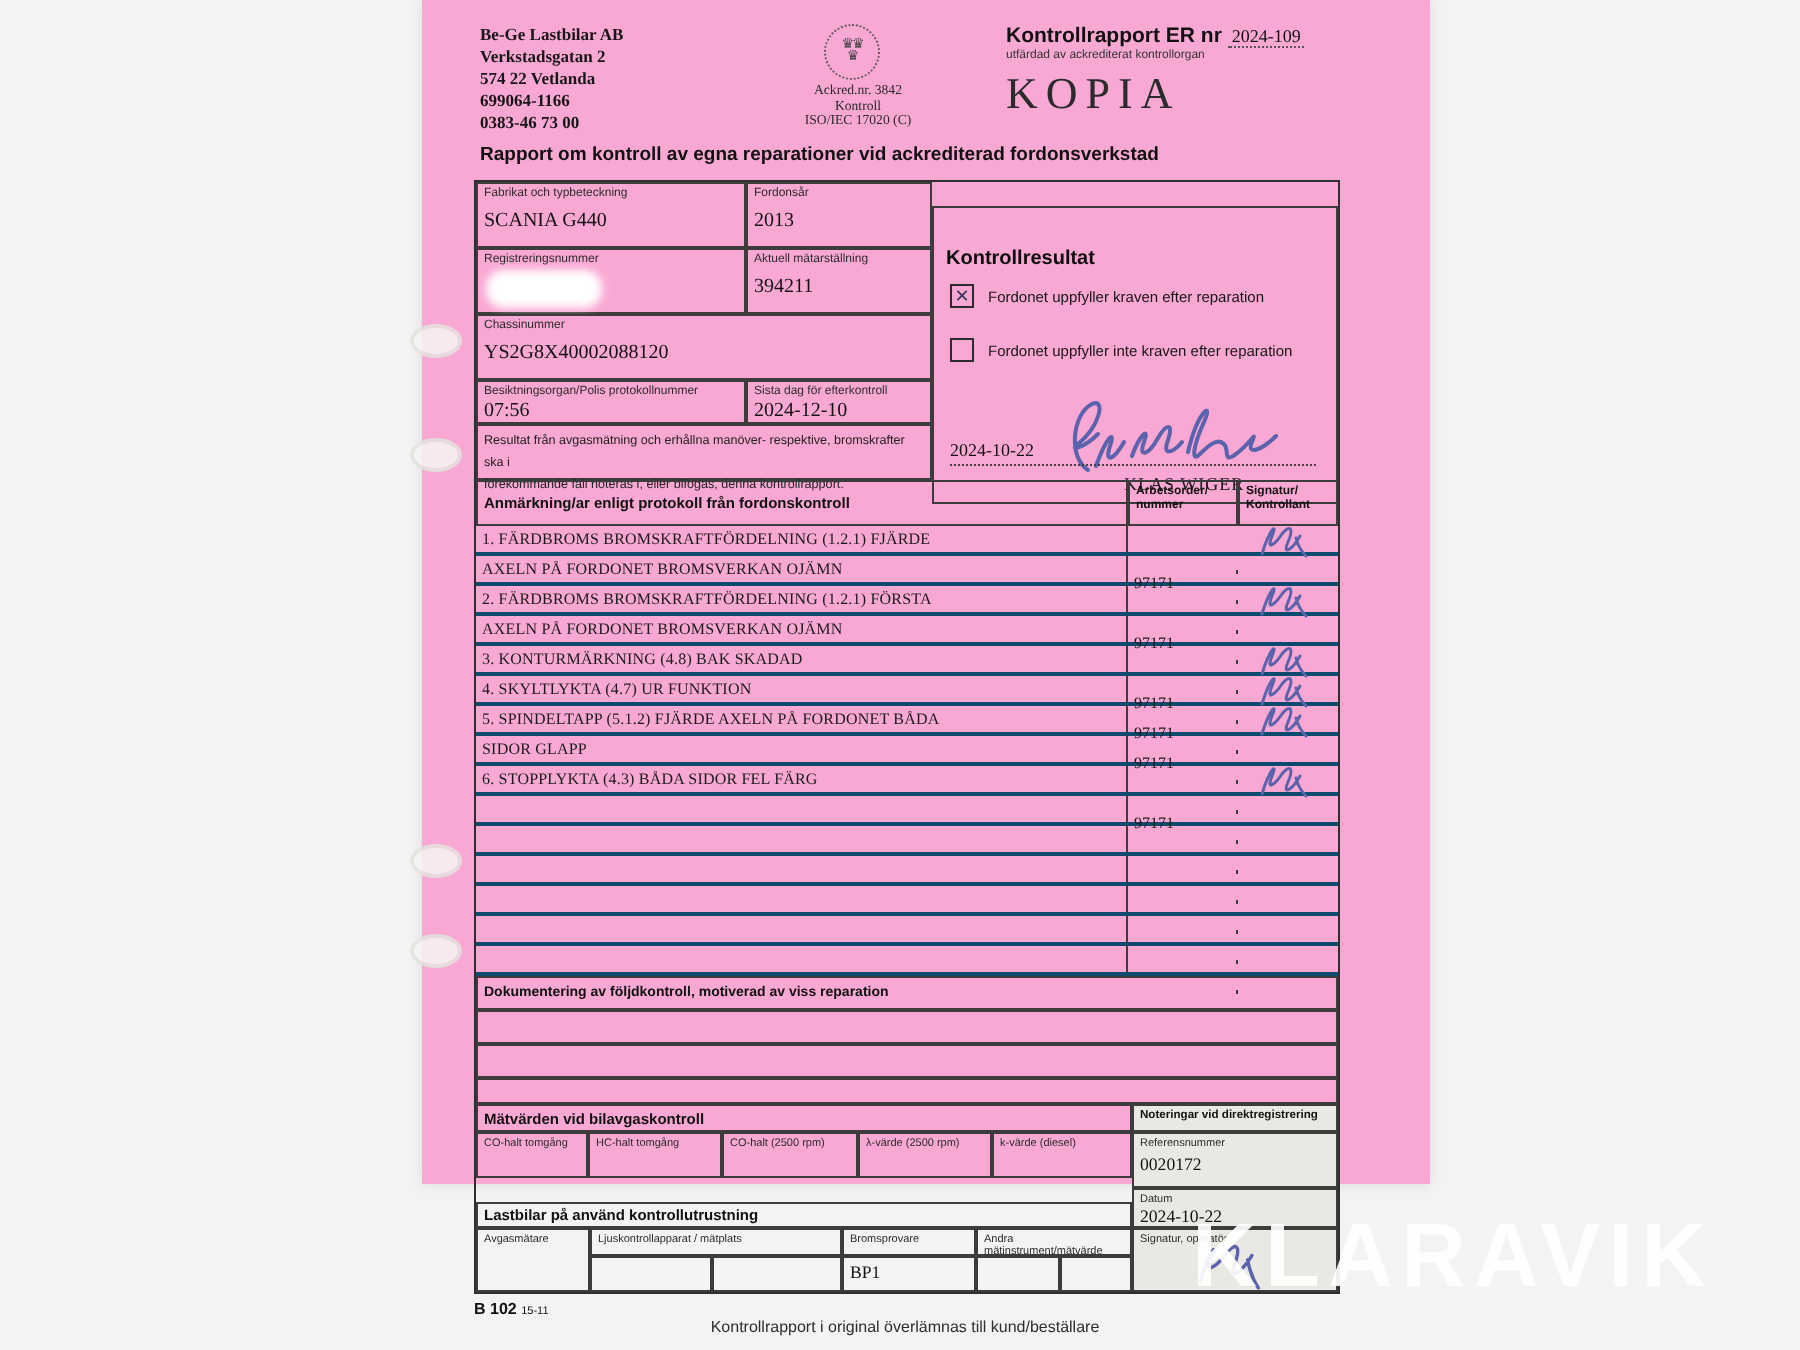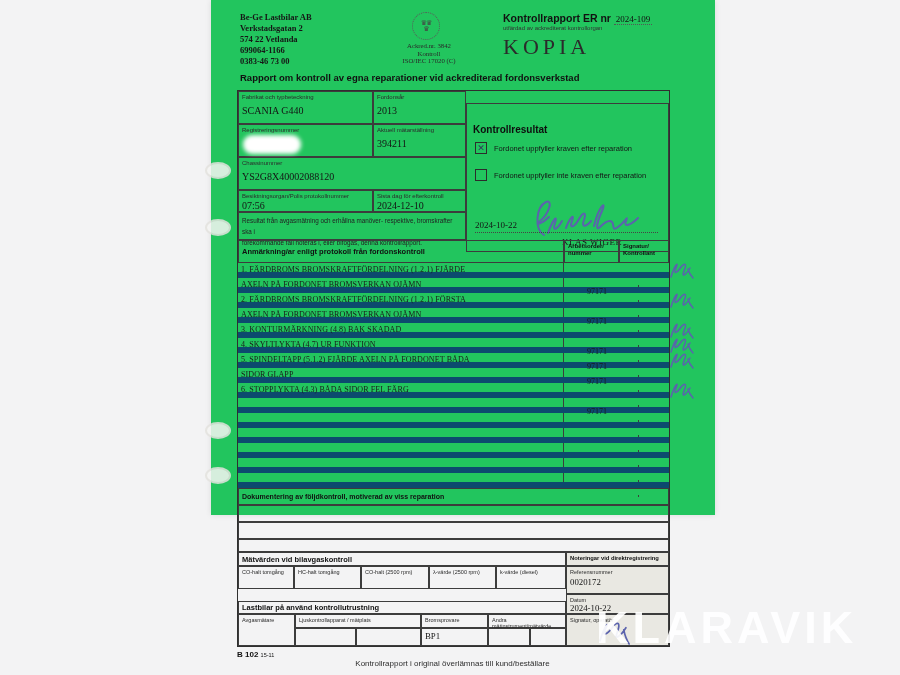--- a/index.html
+++ b/index.html
@@ -3,22 +3,22 @@
 <meta charset="utf-8">
 <style>
   html,body{margin:0;padding:0;}
   body{
     width:900px;height:675px;overflow:hidden;position:relative;
     background:#f3f3f4;
     font-family:"Liberation Sans",sans-serif;
     -webkit-font-smoothing:antialiased;
   }
   .page{
-    position:absolute;left:211px;top:0;width:504px;height:515px;
-    background:#22c55e;z-index:1;
+    position:absolute;left:211px;top:0;width:504px;height:592px;
+    background:#f9a8d4;z-index:1;
     box-shadow:0 0 6px rgba(0,0,0,0.10);
   }
   .hole{
     position:absolute;left:-6px;width:22px;height:13px;border-radius:50%;
     border:2px solid #e4e3df;background:#f6f6f4;opacity:.85;
   }
   
   .company{position:absolute;left:29px;top:12px;font-family:"Liberation Serif",serif;
     font-weight:bold;font-size:8.5px;line-height:11px;color:#161616;}
   .logo{position:absolute;left:201px;top:12px;width:30px;height:30px;}
@@ -48,21 +48,21 @@
   .opt{position:absolute;left:8px;display:flex;align-items:center;font-size:7.5px;color:#161616;}
   .ckbox{width:10px;height:10px;border:1.2px solid #2c2c2c;margin-right:7px;
     display:flex;align-items:center;justify-content:center;font-size:9px;color:#33365e;flex:0 0 auto;}
   .kr-dateline{position:absolute;left:8px;right:10px;bottom:18px;border-bottom:1.2px dotted #444;
     font-family:"Liberation Serif",serif;font-size:9px;color:#141414;padding-bottom:2px;}
   .kr-signer{position:absolute;left:95px;bottom:4px;font-family:"Liberation Serif",serif;
     font-size:9px;letter-spacing:.5px;color:#1a1a1a;}
   .sigbig{position:absolute;left:55px;bottom:10px;width:140px;height:46px;overflow:visible;}
   
   .rrows{position:absolute;left:0;top:172px;width:431px;}
-  .rrow{display:flex;height:15px;border-bottom:6px solid #0c4a6e;box-sizing:border-box;gap:20px;}
+  .rrow{display:flex;height:15px;border-bottom:2px solid #0c4a6e;box-sizing:border-box;}
   .rcell{box-sizing:border-box;padding:2px 3px 0;overflow:visible;white-space:nowrap;}
   .rtext{width:326px;border-right:1px solid #3c3c3c;font-family:"Liberation Serif",serif;
     font-size:8px;color:#1a1a1a;letter-spacing:.1px;}
   .rorder{width:55px;border-right:1px solid #3c3c3c;font-family:"Liberation Serif",serif;
     font-size:8px;color:#1a1a1a;margin-top:22px;}
   .rsig{flex:1;position:relative;}
   .sigsmall{position:absolute;left:6px;top:-4px;width:32px;height:22px;overflow:visible;}
   .shade{background:#e9e8e2;}
   .tinyhdr{font-size:5.8px;font-weight:bold;color:#111;line-height:6.5px;}
   .tinylbl{font-size:5.5px;color:#2b2b2b;line-height:6px;}

